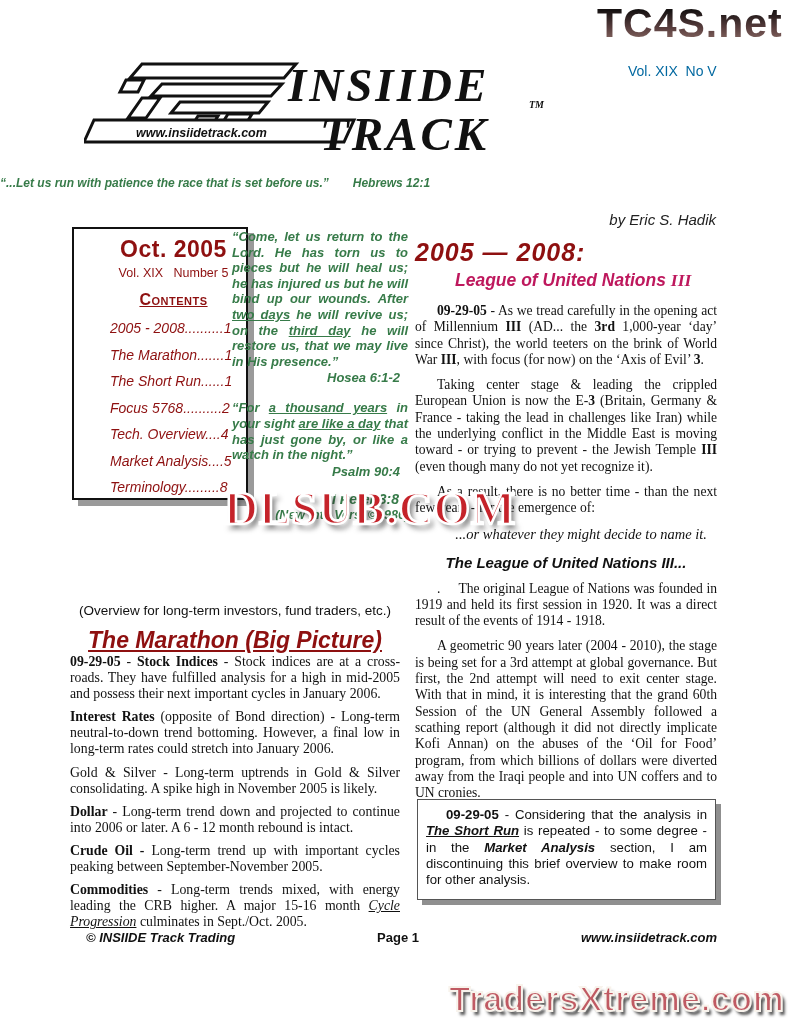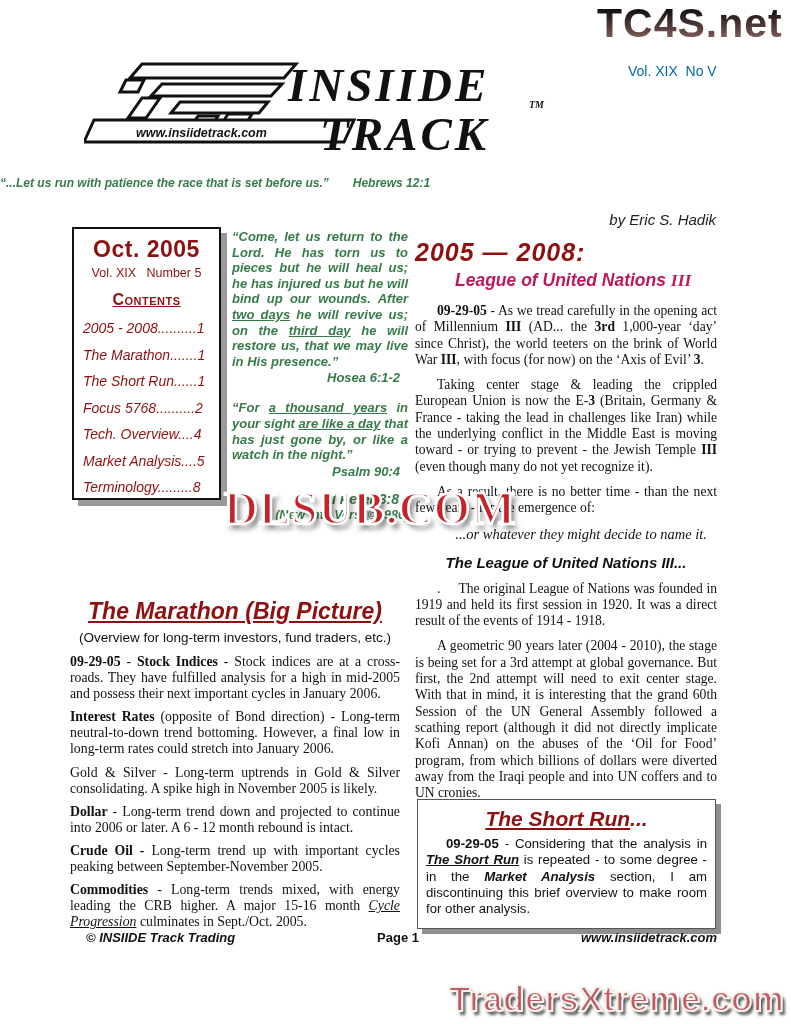--- a/index.html
+++ b/index.html
@@ -25,21 +25,21 @@
   #vol-no{left:628px;top:63px;font-size:14px;color:#0369a1;}
 
   #scripture{left:0;top:176px;width:791px;text-align:left;color:#377b49;
     font-weight:bold;font-style:italic;font-size:12px;}
   #scripture .gap{display:inline-block;width:24px;}
 
   #byline{left:0;top:211px;width:716px;text-align:right;font-style:italic;font-size:15px;color:#222;}
 
   
   #contents-box{left:72px;top:227px;width:145px;height:262px;border:2px solid #111;
-    box-shadow:6px 6px 0 #9a9a9a;background:#fff;color:#8e1010;text-align:center;padding-top:7px;}
+    box-shadow:6px 6px 0 #9a9a9a;background:#fff;color:#8e1010;text-align:center;padding-top:7px;padding-left:27px;}
   #contents-month{font-size:23px;font-weight:bold;letter-spacing:0.5px;}
   #contents-vol{font-size:12.5px;margin-top:3px;}
   #contents-title{font-size:16px;font-weight:bold;text-decoration:underline;
     font-variant:small-caps;letter-spacing:0.5px;margin-top:11px;}
   #contents-items{text-align:left;padding:6px 0 0 9px;font-style:italic;font-size:14px;line-height:26.5px;}
 
   
   #quotes{left:232px;top:229px;width:176px;color:#377b49;font-weight:bold;font-style:italic;
     font-size:13px;line-height:15.6px;text-align:justify;}
   .quote-ref{text-align:right;padding-right:8px;line-height:17px;}
@@ -158,32 +158,31 @@
     <p class="serif-par"><span style="font-weight: bold;">09-29-05</span><span> - As we tread carefully in the opening act of Millennium </span><span style="font-weight: bold;">III</span><span> (AD... the </span><span style="font-weight: bold;">3rd</span><span> 1,000-year ‘day’ since Christ), the world teeters on the brink of World War </span><span style="font-weight: bold;">III</span><span>, with focus (for now) on the ‘Axis of Evil’ </span><span style="font-weight: bold;">3</span><span>.</span></p>
     <p class="serif-par"><span>Taking center stage &amp; leading the crippled European Union is now the E-</span><span style="font-weight: bold;">3</span><span> (Britain, Germany &amp; France - taking the lead in challenges like Iran) while the underlying conflict in the Middle East is moving toward - or trying to prevent - the Jewish Temple </span><span style="font-weight: bold;">III</span><span> (even though many do not yet recognize it).</span></p>
     <p class="serif-par">As a result, there is no better time - than the next few years - for the emergence of:</p>
     <div id="name-line">...or whatever they might decide to name it.</div>
     <div id="league-line">The League of United Nations III...</div>
     <p class="serif-par">.&nbsp;&nbsp;&nbsp;&nbsp;&nbsp;The original League of Nations was founded in 1919 and held its first session in 1920.  It was a direct result of the events of 1914 - 1918.</p>
     <p class="serif-par">A geometric 90 years later (2004 - 2010), the stage is being set for a 3rd attempt at global governance.  But first, the 2nd attempt will need to exit center stage.  With that in mind, it is interesting that the grand 60th Session of the UN General Assembly followed a scathing report (although it did not directly implicate Kofi Annan) on the abuses of the ‘Oil for Food’ program, from which billions of dollars were diverted away from the Iraqi people and into UN coffers and to UN cronies.</p>
   </div>
 
   <div id="marathon" class="abs">
+    <div id="mar-subtitle">(Overview for long-term investors, fund traders, etc.)</div>
     <div id="mar-title"><span style="text-decoration: underline;">The Marathon (Big Picture)</span></div>
-    <div id="mar-subtitle">(Overview for long-term investors, fund traders, etc.)</div>
     <p class="mar-par"><span style="font-weight: bold;">09-29-05</span><span> - </span><span style="font-weight: bold;">Stock Indices</span><span> - Stock indices are at a cross-roads.  They have fulfilled analysis for a high in mid-2005 and possess their next important cycles in January 2006.</span></p>
     <p class="mar-par"><span style="font-weight: bold;">Interest Rates</span><span> (opposite of Bond direction) - Long-term neutral-to-down trend bottoming.  However, a final low in long-term rates could stretch into January 2006.</span></p>
     <p class="mar-par"><span style="font-weight: normal;">Gold &amp; Silver</span><span> - Long-term uptrends in Gold &amp; Silver consolidating.  A spike high in November 2005 is likely.</span></p>
     <p class="mar-par"><span style="font-weight: bold;">Dollar</span><span> - Long-term trend down and projected to continue into 2006 or later.  A 6 - 12 month rebound is intact.</span></p>
     <p class="mar-par"><span style="font-weight: bold;">Crude Oil -</span><span> Long-term trend up with important cycles peaking between September-November 2005.</span></p>
     <p class="mar-par"><span style="font-weight: bold;">Commodities</span><span> - Long-term trends mixed, with energy leading the CRB higher.  A major 15-16 month </span><span style="font-style: italic; text-decoration: underline;">Cycle Progression</span><span> culminates in Sept./Oct. 2005.</span></p>
   </div>
 
   <div id="short-run" class="abs">
-    <div id="sr-title"><span style="text-decoration: underline;">The Short Run</span><span>...</span></div>
     <div id="sr-body"><span style="font-weight: bold;">09-29-05</span><span> - Considering that the analysis in </span><span style="font-weight: bold; font-style: italic; text-decoration: underline;">The Short Run</span><span> is repeated - to some degree - in the </span><span style="font-weight: bold; font-style: italic;">Market Analysis</span><span> section, I am discontinuing this brief overview to make room for other analysis.</span></div>
   </div>
 
   <div id="footer-copy" class="abs">© INSIIDE Track Trading</div>
   <div id="footer-page" class="abs">Page 1</div>
   <div id="footer-site" class="abs">www.insiidetrack.com</div>
 
   <div id="dlsub" class="abs">DLSUB.COM</div>
   <div id="txtreme" class="abs">TradersXtreme.com</div>
 

